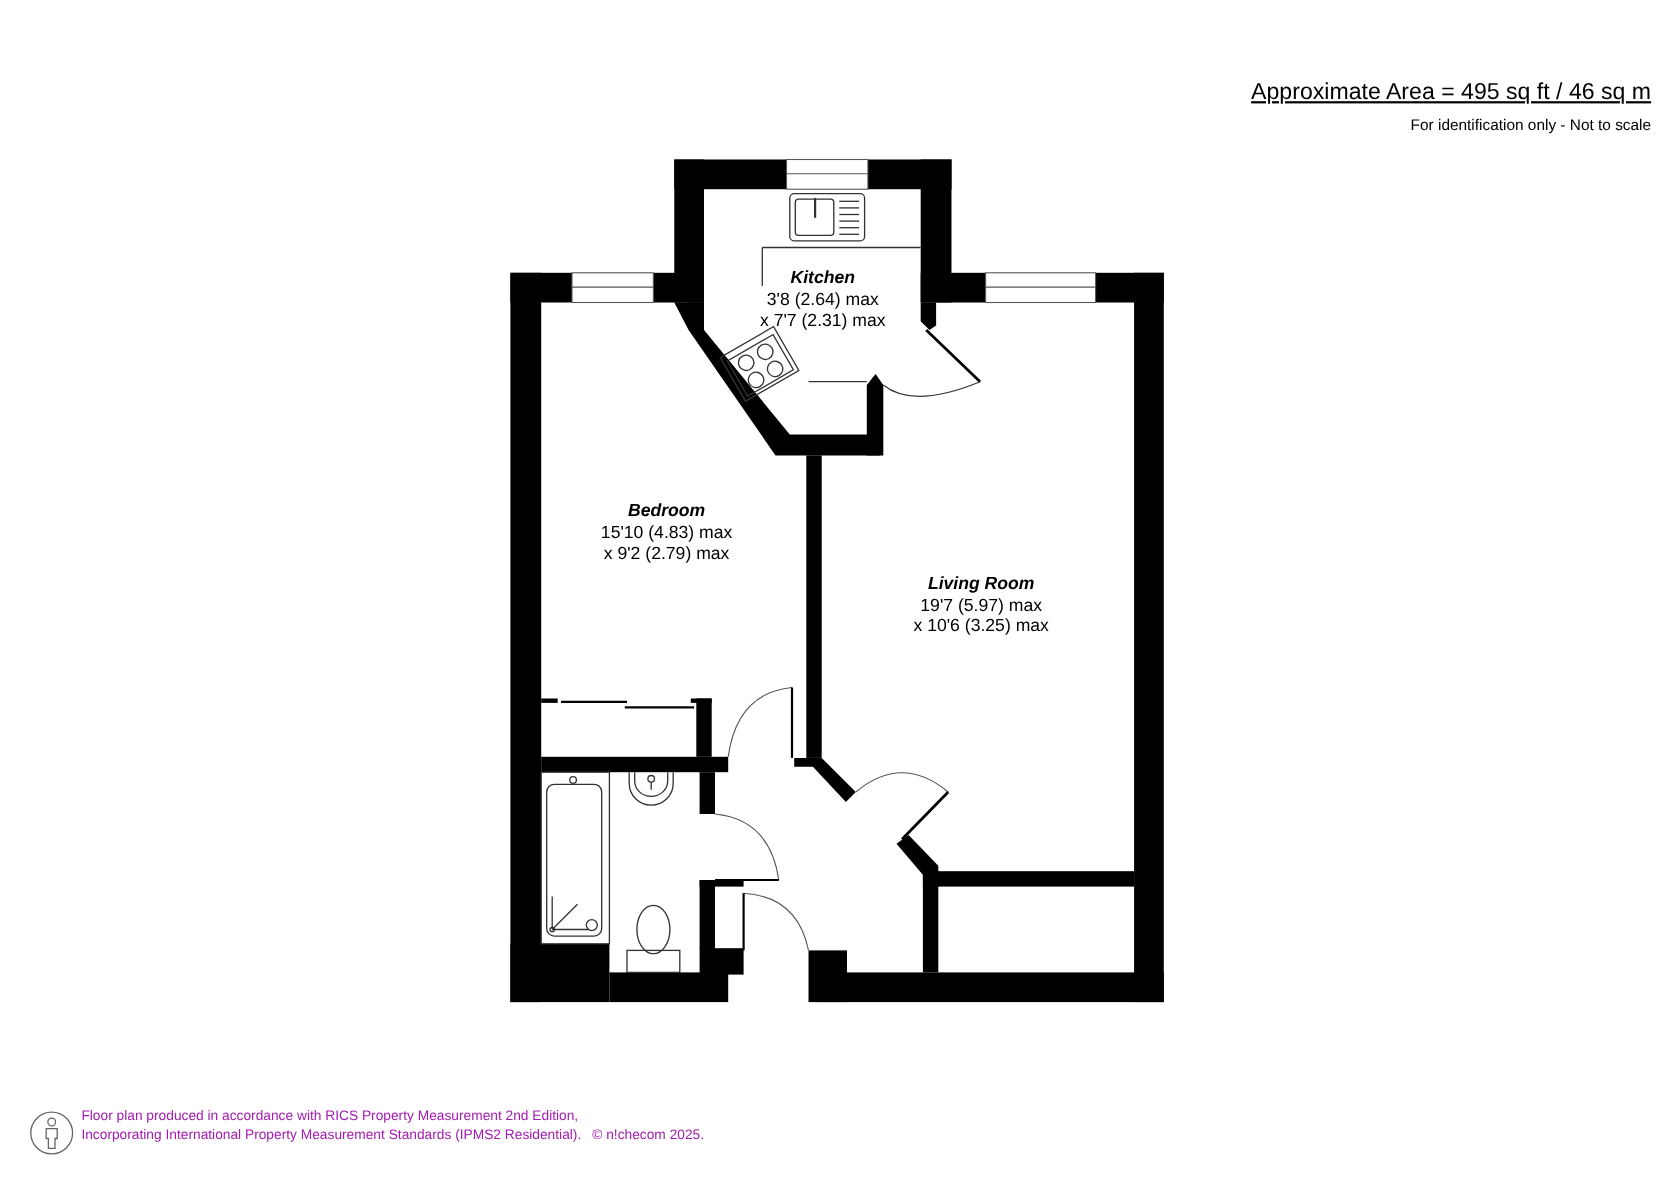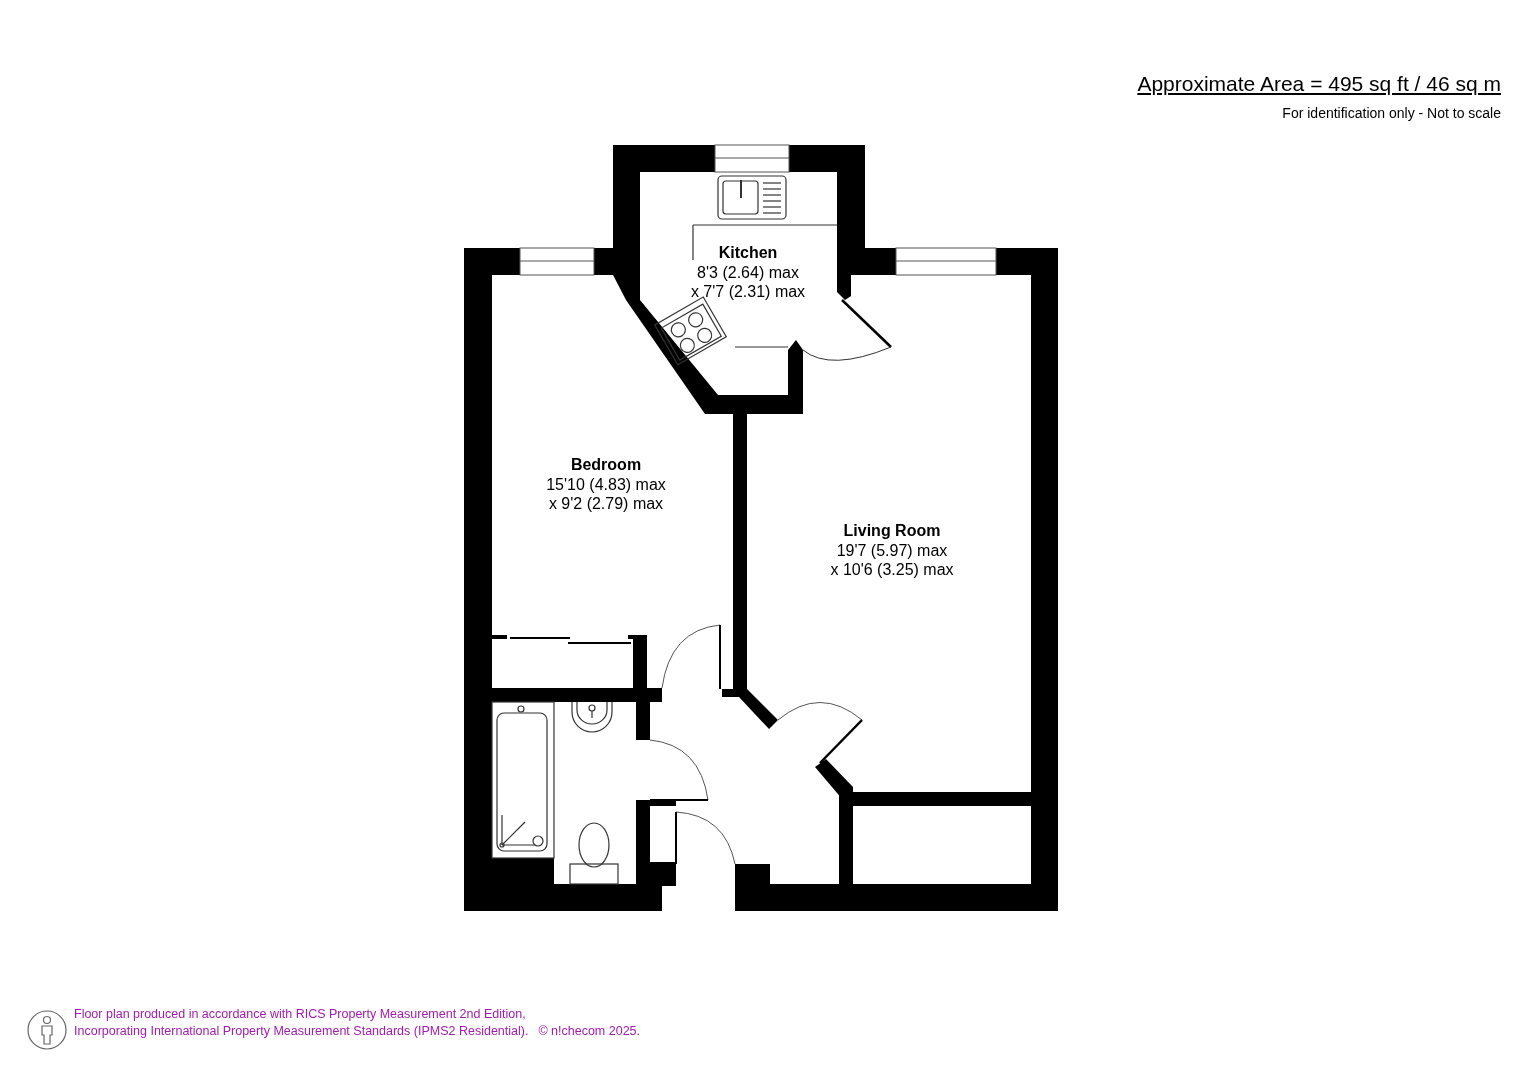--- a/index.html
+++ b/index.html
@@ -1,21 +1,21 @@
 <!DOCTYPE html>
 <html><head>
   <meta charset="utf-8">
   <style>
     html, body { margin: 0; padding: 0; background: #ffffff; }
     body { width: 1527px; height: 1080px; position: relative; overflow: hidden; font-family: "Liberation Sans", sans-serif; color: #000; }
     .area-title { position: absolute; right: 26px; top: 72px; font-size: 21px; white-space: nowrap; text-decoration: underline; }
     .area-sub { position: absolute; right: 26px; top: 105px; font-size: 14px; white-space: nowrap; }
     svg.plan { position: absolute; left: 0; top: 0; }
     .room-label { position: absolute; text-align: center; font-size: 16px; line-height: 19.5px; white-space: nowrap; transform: translateX(-50%); }
-    .room-label .name { font-weight: bold; }
+    .room-label .name { font-weight: bold; font-style: italic; }
     .footer { position: absolute; left: 74px; top: 1006px; font-size: 12.5px; line-height: 16.5px; color: #a21caf; }
     .footer .line { white-space: nowrap; }
     .footer .copyright { margin-left: 10px; margin-top: 28px; }
     .footer .ref { margin-left: 8px; }
     .person-icon { position: absolute; left: 27px; top: 1010px; width: 40px; height: 40px; }
   </style>
 </head>
 <body>
 
 <div class="area-title">Approximate Area = 495 sq ft / 46 sq m</div>
@@ -148,21 +148,21 @@
     <path d="M676 812 Q725 815 735 864"></path>
     <line x1="676" y1="812" x2="676" y2="864" stroke="#000" stroke-width="2"></line>
 
     <path d="M778 720 Q820 685 862 720"></path>
     <line x1="862" y1="720" x2="820" y2="763" stroke="#000" stroke-width="2.5"></line>
   </g>
 </svg>
 
 <div class="room-label" style="left:748px; top:243px;">
   <div class="name">Kitchen</div>
-  <div>8'3 (2.64) max</div>
+  <div>3'8 (2.64) max</div>
   <div>x 7'7 (2.31) max</div>
 </div>
 
 <div class="room-label" style="left:606px; top:455px;">
   <div class="name">Bedroom</div>
   <div>15'10 (4.83) max</div>
   <div>x 9'2 (2.79) max</div>
 </div>
 
 <div class="room-label" style="left:892px; top:521px;">

